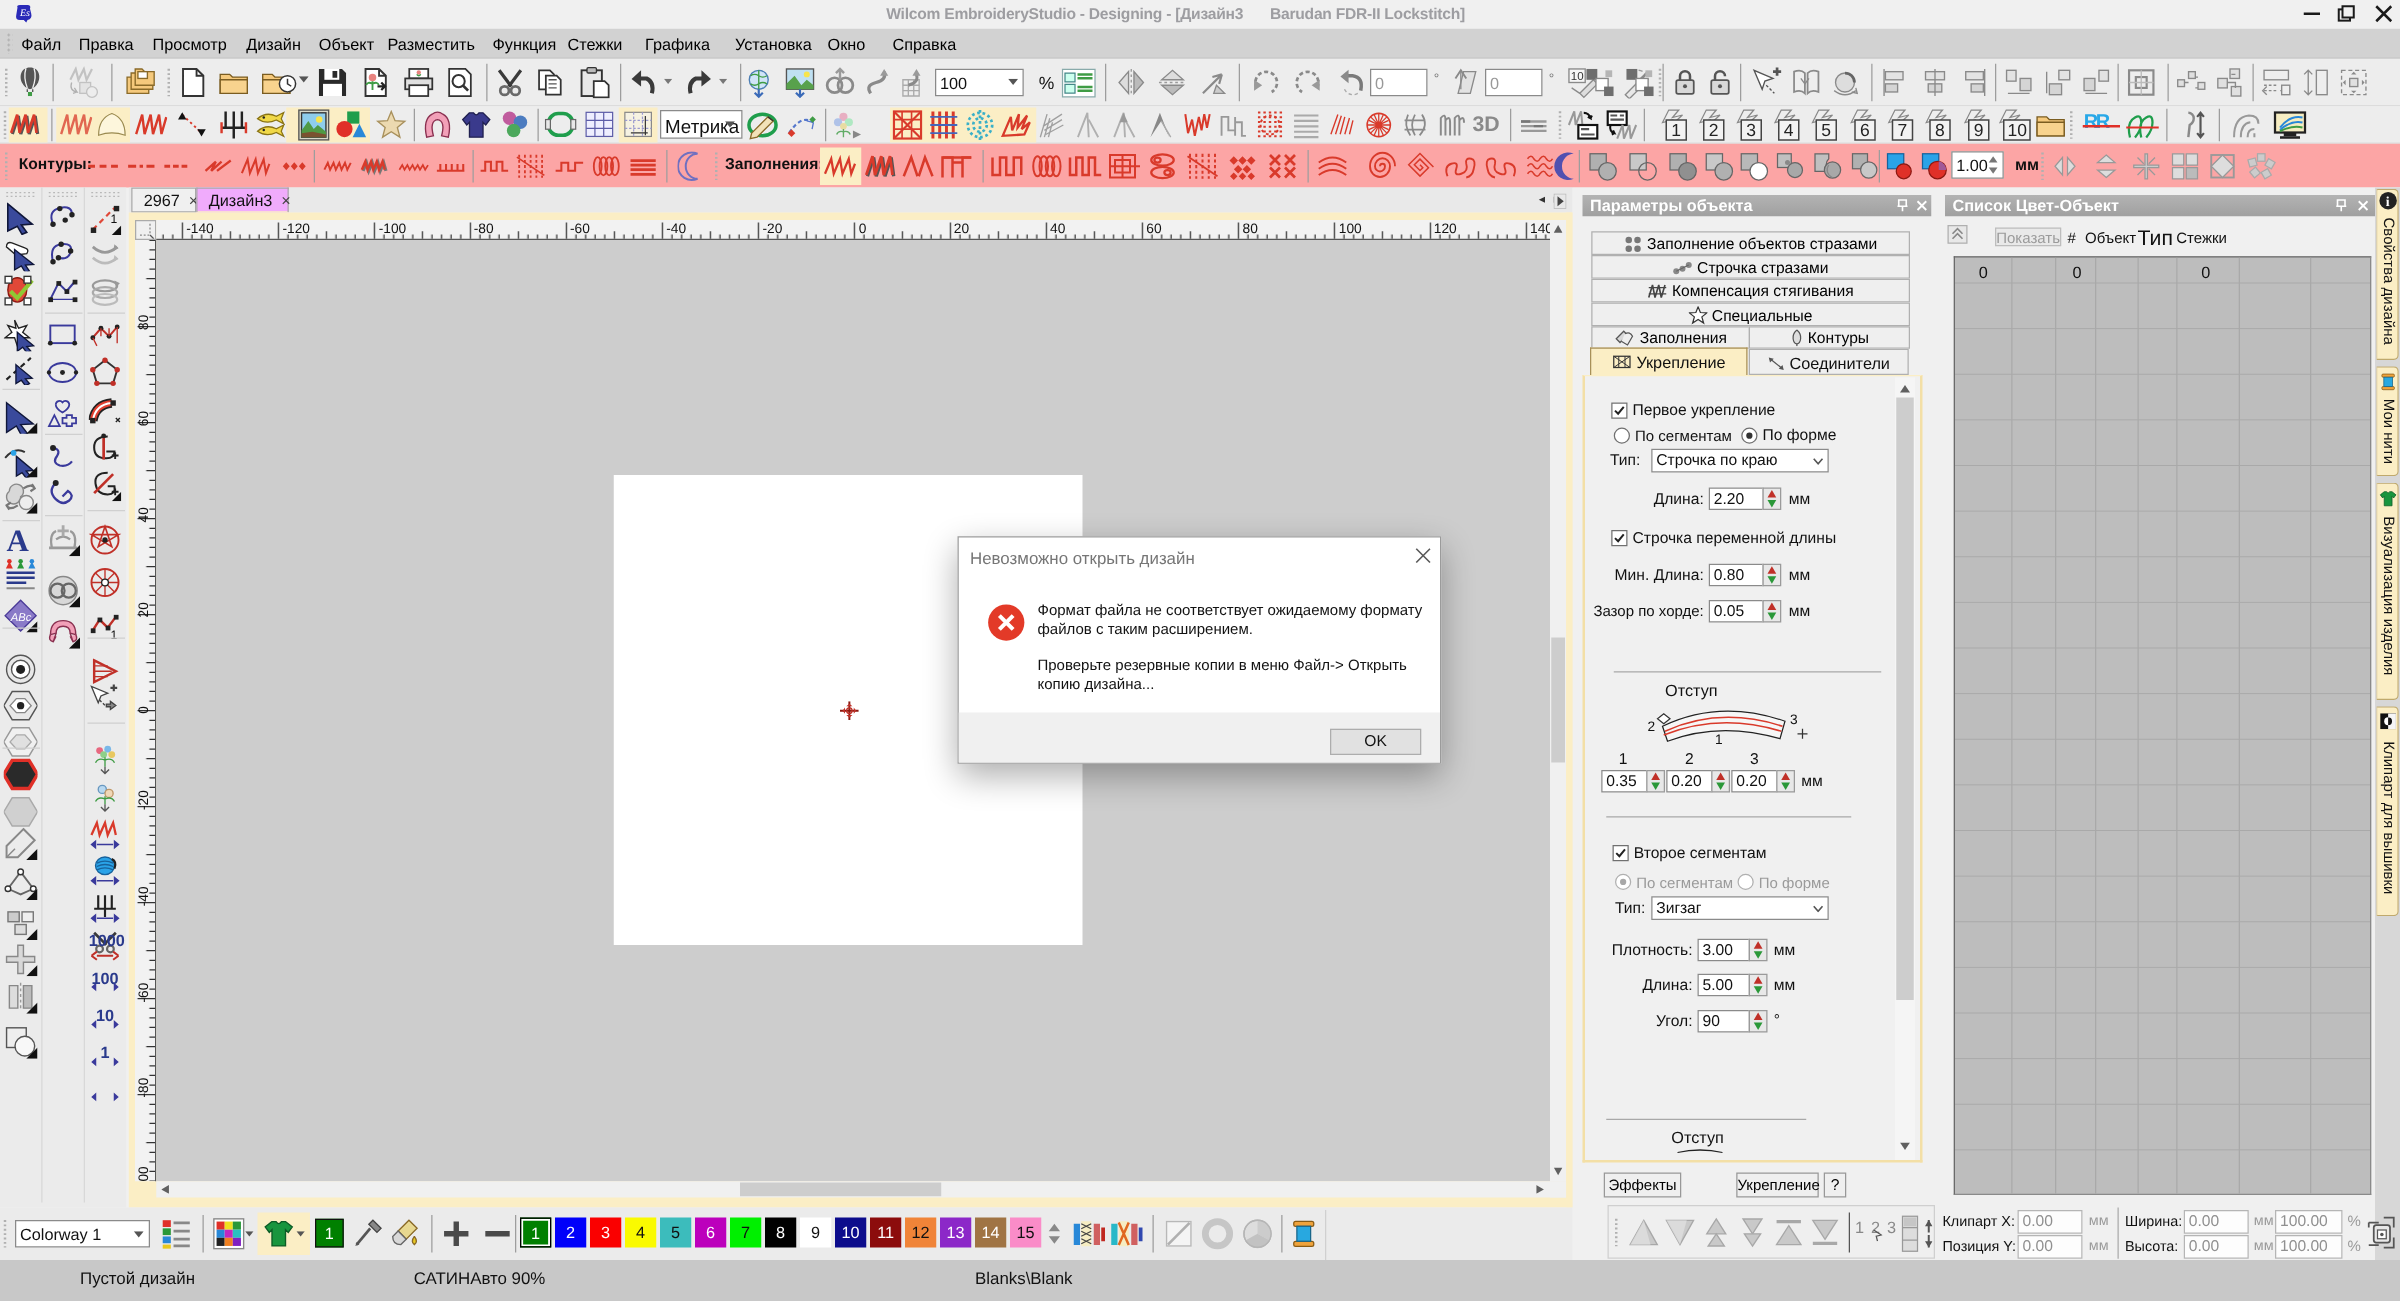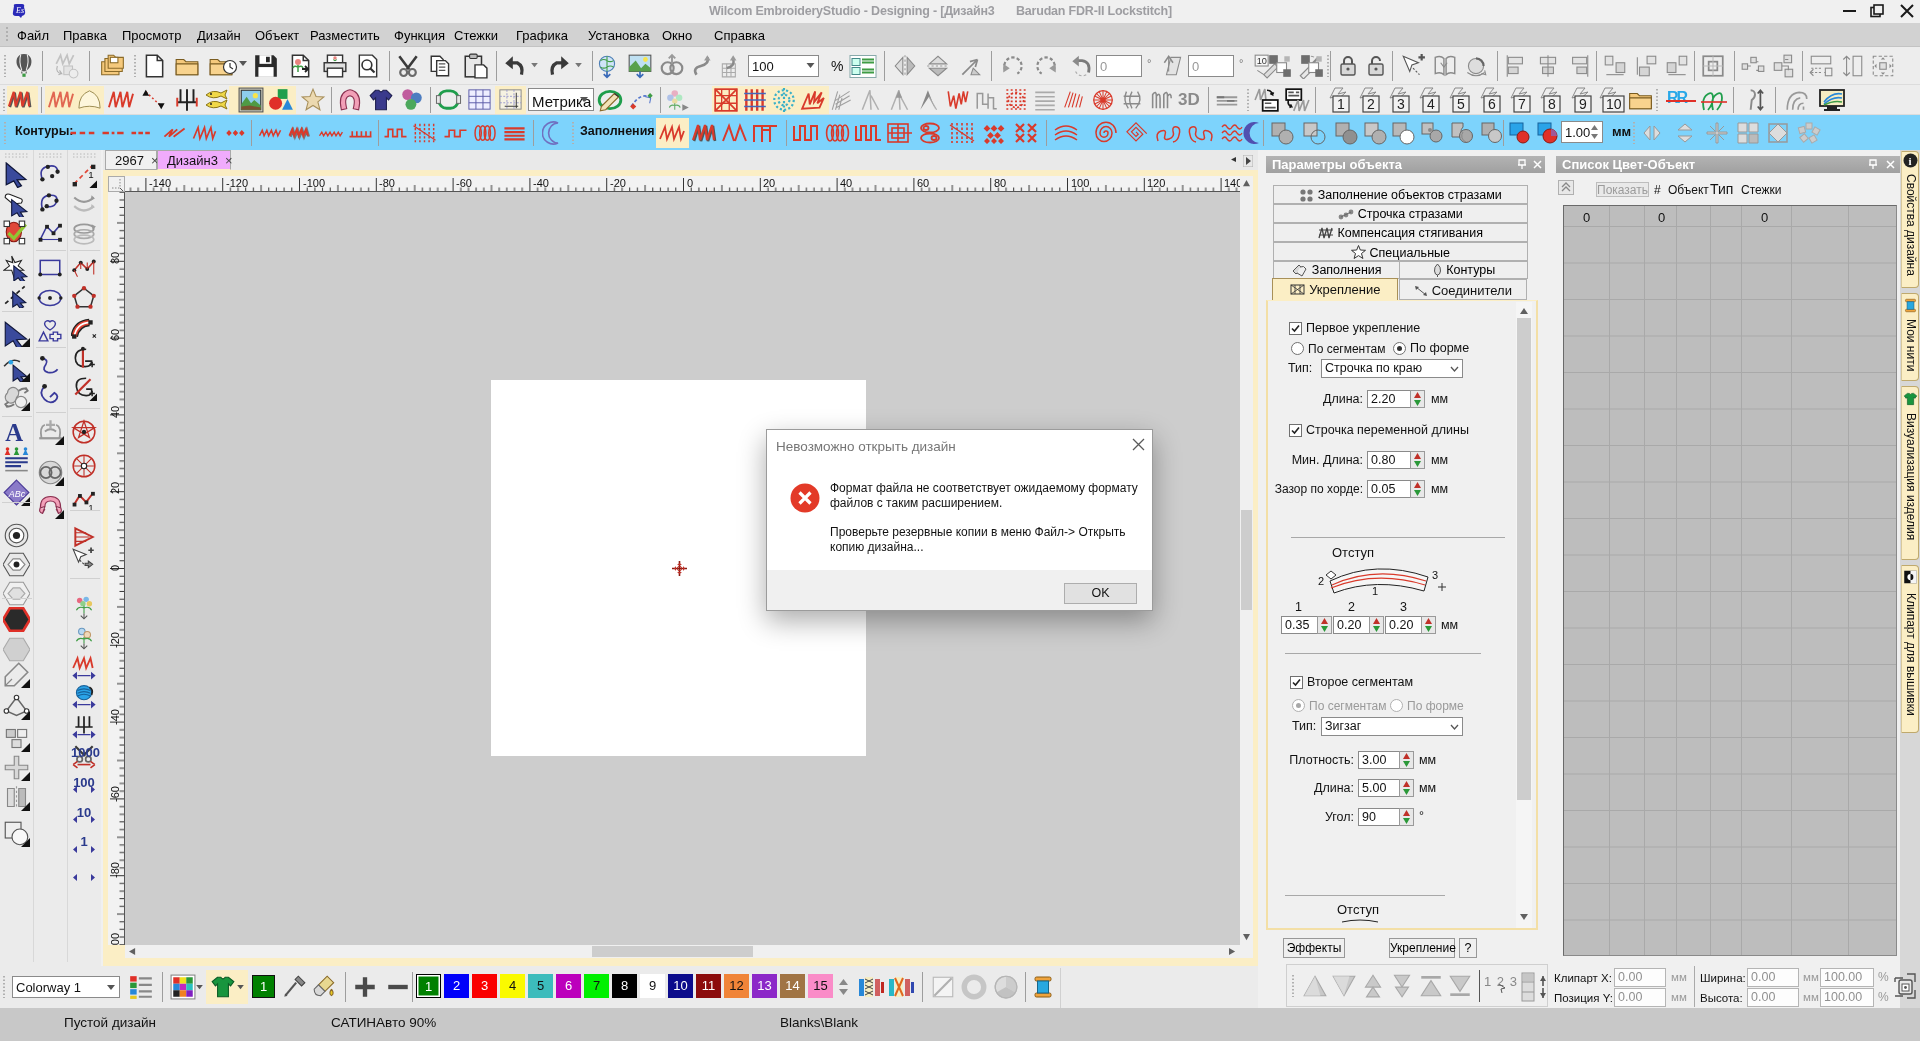--- a/index.html
+++ b/index.html
@@ -8,21 +8,21 @@
 .dots{background-image:radial-gradient(#b0b0b0 34%,transparent 36%);background-size:4px 4px;width:5px}
 .vsep{width:1px;background:#9d9d9d}
 .ic{position:absolute}
 svg{display:block}
 
 #titlebar{left:0;top:0;width:1920px;height:23px;background:#f0f0f0}
 #menubar{left:0;top:23px;width:1920px;height:24px;background:#d2d2d2;border-bottom:1px solid #c3c3c3}
 .menuitem{position:absolute;top:5px;font-size:13px;color:#000}
 #tb1{left:0;top:47px;width:1920px;height:38px;background:#ededed;border-bottom:1px solid #dcdcdc}
 #tb2{left:0;top:85px;width:1920px;height:30px;background:#ededed;border-bottom:1px solid #dcdcdc}
-#tb3{left:0;top:115px;width:1920px;height:35px;background:#7dd3fc}
+#tb3{left:0;top:115px;width:1920px;height:35px;background:#fca5a5}
 .cream{background:#fbeec5}
 
 #tabrow{left:103px;top:150px;width:1155px;height:20px;background:#e9e9e9}
 .tab{position:absolute;top:0;height:20px;border:1px solid #a9a9a9;font-size:13px;padding-top:2px;text-align:left}
 #frame{left:103px;top:170px;width:1155px;height:796px;background:#fbeec5}
 #corner{left:108px;top:176px;width:17px;height:16px;background:#f0f0f0;border:1px solid #aaa}
 #hruler{left:125px;top:176px;width:1115px;height:16px;background:#f2f2f2;overflow:hidden;border-bottom:1px solid #555}
 #vruler{left:108px;top:192px;width:17px;height:753px;background:#f2f2f2;overflow:hidden;border-right:1px solid #555}
 #canvas{left:125px;top:192px;width:1115px;height:753px;background:#cdcdcd;overflow:hidden}
 #page{left:366px;top:188px;width:375px;height:376px;background:#fff}
@@ -1810,21 +1810,21 @@
     </svg>
 </div>
 <div class="abs" style="left:1558px;top:180px;width:16px;height:15px;background:#e8e8e8;border:1px solid #b0b0b0">
     <svg width="14" height="13" viewBox="0 0 14 13">
       <path d="M3 6 L7 2 L11 6 M3 10 L7 6 L11 10" fill="none" stroke="#888" stroke-width="1.3"></path>
     </svg>
   </div>
 <div class="abs" style="left:1596px;top:182px;width:53px;height:15px;background:#e9e9e9;border:1px solid #bdbdbd;color:#9b9b9b;font-size:12px;text-align:center">Показать</div>
 <span class="lbl" style="left:1654px;top:183px;font-size:12px">#</span>
 <span class="lbl" style="left:1668px;top:183px;font-size:12px">Объект</span>
-<span class="lbl" style="left:1710px;top:181px;font-size:14px">Тип</span>
+<span class="lbl" style="left:1710px;top:181px;font-size:17px">Тип</span>
 <span class="lbl" style="left:1741px;top:183px;font-size:12px">Стежки</span>
 <div class="abs" style="left:1563px;top:205px;width:334px;height:751px;background:#bdbdbd;border:1px solid #8a8a8a;border-top-color:#6a6a6a;border-left-color:#6a6a6a;overflow:hidden">
  <div class="abs" style="left:0;top:0;width:334px;height:751px;background-image:linear-gradient(#a9a9a9 0,#a9a9a9 1px,transparent 1px);background-size:100% 36.5px;background-position:0 20px"></div>
  <div class="abs" style="left:45px;top:0;width:1px;height:751px;background:#a9a9a9"></div>
  <div class="abs" style="left:80px;top:0;width:1px;height:751px;background:#a9a9a9"></div>
  <div class="abs" style="left:112px;top:0;width:1px;height:751px;background:#a9a9a9"></div>
  <div class="abs" style="left:146px;top:0;width:1px;height:751px;background:#a9a9a9"></div>
  <div class="abs" style="left:177px;top:0;width:1px;height:751px;background:#a9a9a9"></div>
  <div class="abs" style="left:227px;top:0;width:1px;height:751px;background:#a9a9a9"></div>
  <div class="abs" style="left:284px;top:0;width:1px;height:751px;background:#a9a9a9"></div>

